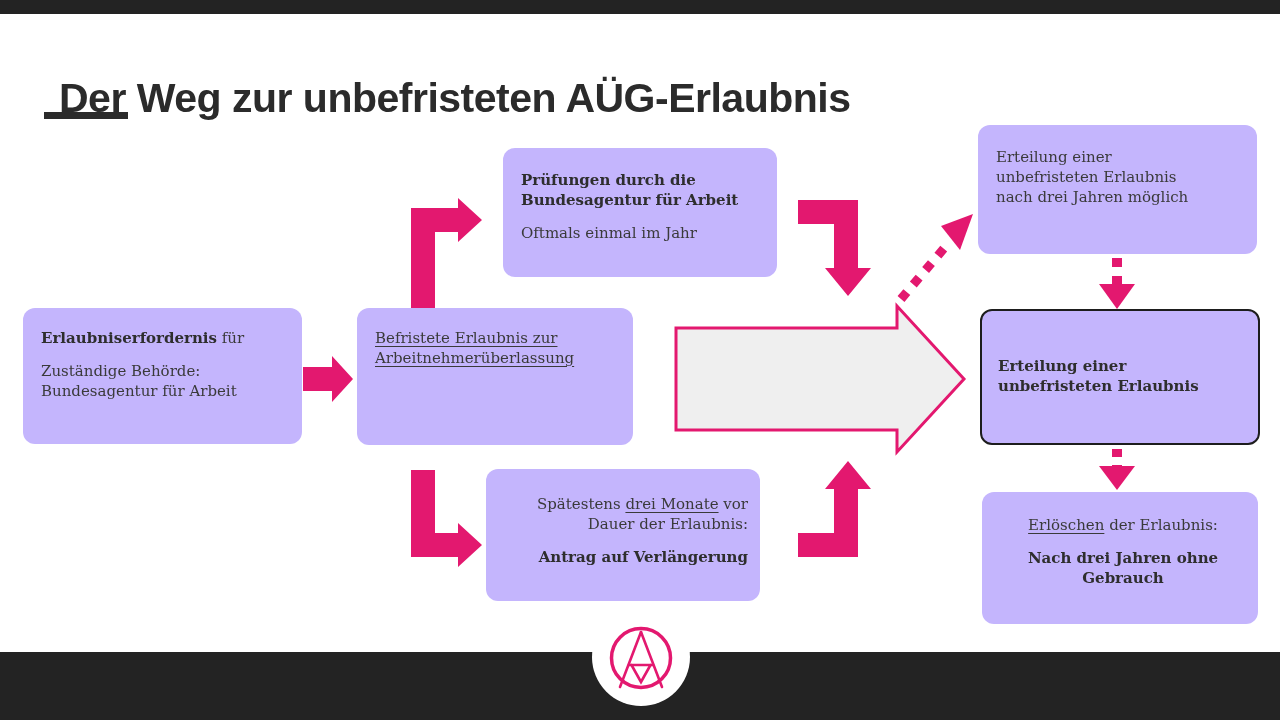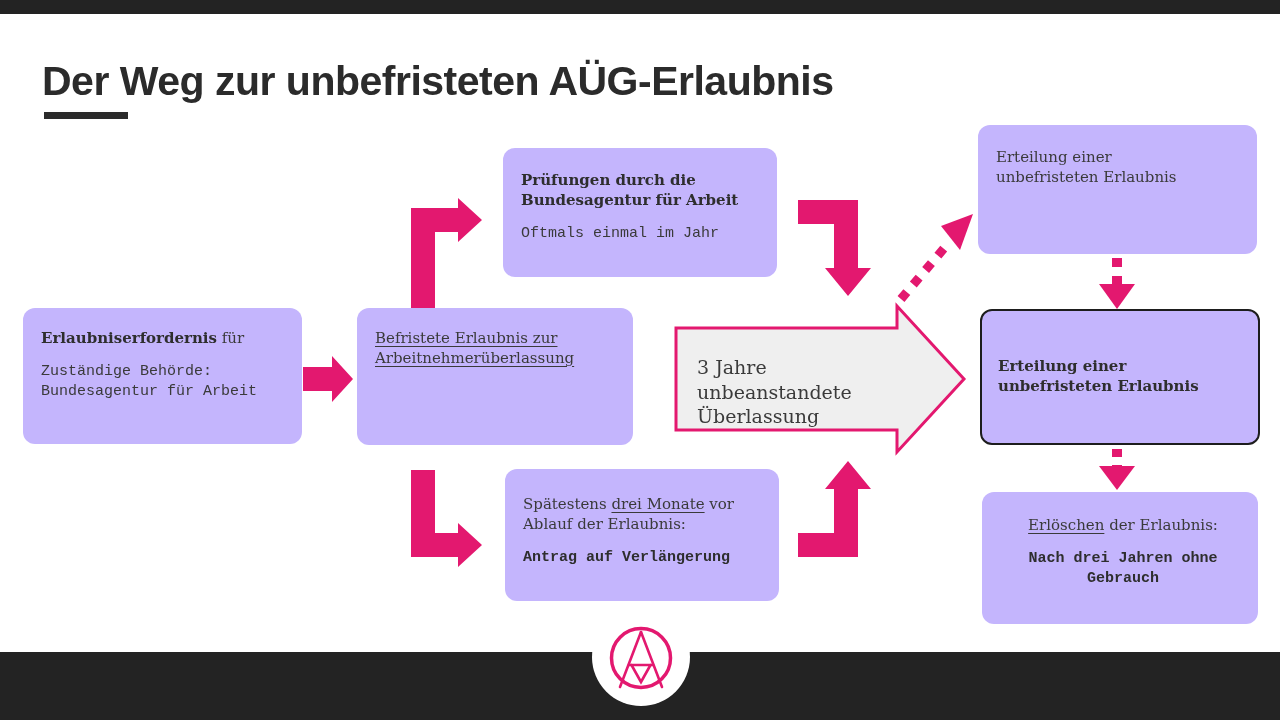--- a/index.html
+++ b/index.html
@@ -7,44 +7,44 @@
          font-family:"DejaVu Serif","Liberation Serif",serif;color:#3a3a3a;}
   .bar{position:absolute;left:0;width:1280px;background:#232323;}
   .bar.top{top:0;height:14px;}
   .bar.bottom{top:652px;height:68px;}
   .title{position:absolute;left:42px;top:58px;width:1100px;
          font-family:"Liberation Sans","DejaVu Sans",sans-serif;
          font-weight:800;font-size:41px;letter-spacing:-0.5px;color:#2b2b2b;}
   .title-underline{position:absolute;left:44px;top:112px;width:84px;height:7px;background:#2b2b2b;}
   .gbox{position:absolute;background:#c4b5fd;font-size:15px;line-height:1.32;box-sizing:border-box;border-radius:12px;}
   .gbox .ln{white-space:nowrap;}
-  .p2{margin-top:13px;font-family:Liberation Mono, monospace;}
+  .p2{margin-top:13px;}
   b{color:#2e2e2e;}
   u{text-underline-offset:3px;}
   .box1{left:23px;top:308px;width:279px;height:136px;padding:21px 16px 27px 18px;}
   .box2{left:357px;top:308px;width:276px;height:137px;padding:21px 14px 14px 18px;}
   .box3{left:503px;top:148px;width:274px;height:129px;padding:23px 12px 28px 18px;}
-  .box4{left:505px;top:469px;width:274px;height:132px;padding:26px 12px 14px 18px;}
+  .box4{left:486px;top:469px;width:274px;height:132px;padding:26px 12px 14px 18px;text-align:right;}
   .box6{left:978px;top:125px;width:279px;height:129px;padding:23px 12px 14px 18px;}
   .box7{left:980px;top:309px;width:280px;height:136px;border:2.5px solid #1d1d1d;
         display:flex;flex-direction:column;justify-content:center;padding:0 12px 0 16px;}
   .box8{left:982px;top:492px;width:276px;height:132px;padding:24px 12px 14px 18px;text-align:center;}
   .arrow-layer{position:absolute;left:0;top:0;pointer-events:none;}
   .bigarrow-label{position:absolute;left:697px;top:355px;width:230px;font-size:19px;line-height:1.3;}
   .logo-disc{position:absolute;left:592px;top:608px;width:98px;height:98px;border-radius:50%;background:#ffffff;}
   .logo-svg{position:absolute;left:608px;top:625px;}
 </style>
 </head>
 <body>
 
 <div class="slide">
 
   <div class="bar top"></div>
 
-  <h1 class="title" style="margin:0;">Der Weg zur unbefristeten AÜG-Erlaubnis</h1>
+  <h1 class="title" style="margin:17px;">Der Weg zur unbefristeten AÜG-Erlaubnis</h1>
   <div class="title-underline"></div>
 
   <div class="gbox box1">
     <div class="ln"><b>Erlaubniserfordernis</b><span> für</span></div>
     <div class="p2">
       <div class="ln">Zuständige Behörde:</div>
       <div class="ln">Bundesagentur für Arbeit</div>
     </div>
   </div>
 
@@ -56,29 +56,30 @@
   <div class="gbox box3">
     <div class="ln"><b>Prüfungen durch die</b></div>
     <div class="ln"><b>Bundesagentur für Arbeit</b></div>
     <div class="p2">
       <div class="ln">Oftmals einmal im Jahr</div>
     </div>
   </div>
 
   <div class="gbox box4">
     <div class="ln"><span>Spätestens </span><u>drei Monate</u><span> vor</span></div>
-    <div class="ln">Ablauf der Erlaubnis:</div>
+    <div class="ln">Dauer der Erlaubnis:</div>
     <div class="p2">
       <div class="ln"><b>Antrag auf Verlängerung</b></div>
     </div>
   </div>
 
   <div class="gbox box6">
     <div class="ln">Erteilung einer</div>
     <div class="ln">unbefristeten Erlaubnis</div>
+    <div class="ln">nach drei Jahren möglich</div>
   </div>
 
   <div class="gbox box7">
     <div class="ln"><b>Erteilung einer</b></div>
     <div class="ln"><b>unbefristeten Erlaubnis</b></div>
   </div>
 
   <div class="gbox box8">
     <div class="ln"><u>Erlöschen</u><span> der Erlaubnis:</span></div>
     <div class="p2">
@@ -112,24 +113,20 @@
       <line x1="1117" y1="258" x2="1117" y2="286" stroke="#e3186f" stroke-width="10" stroke-dasharray="9 9"></line>
       <polygon points="1099,284 1135,284 1117,309" fill="#e3186f"></polygon>
     </g>
 
     <g>
       <line x1="1117" y1="449" x2="1117" y2="467" stroke="#e3186f" stroke-width="10" stroke-dasharray="8 8"></line>
       <polygon points="1099,466 1135,466 1117,490" fill="#e3186f"></polygon>
     </g>
   </svg>
 
-  <div class="bigarrow-label">
-    <div class="ln">3 Jahre unbeanstandete</div>
-    <div class="ln">Überlassung</div>
-  </div>
 
   <div class="bar bottom"></div>
   <div class="logo-disc"></div>
   <svg class="logo-svg" width="66" height="66" viewBox="0 0 66 66">
     <circle cx="33" cy="33" r="29.5" fill="none" stroke="#e3186f" stroke-width="3.5"></circle>
     <g stroke="#e3186f" stroke-width="2.6" fill="none" stroke-linecap="round">
       <path d="M33 7 L12 62"></path>
       <path d="M33 7 L54 62"></path>
       <path d="M21 40 L45 40"></path>
       <path d="M23.5 40 L33 57 L42.5 40"></path>

